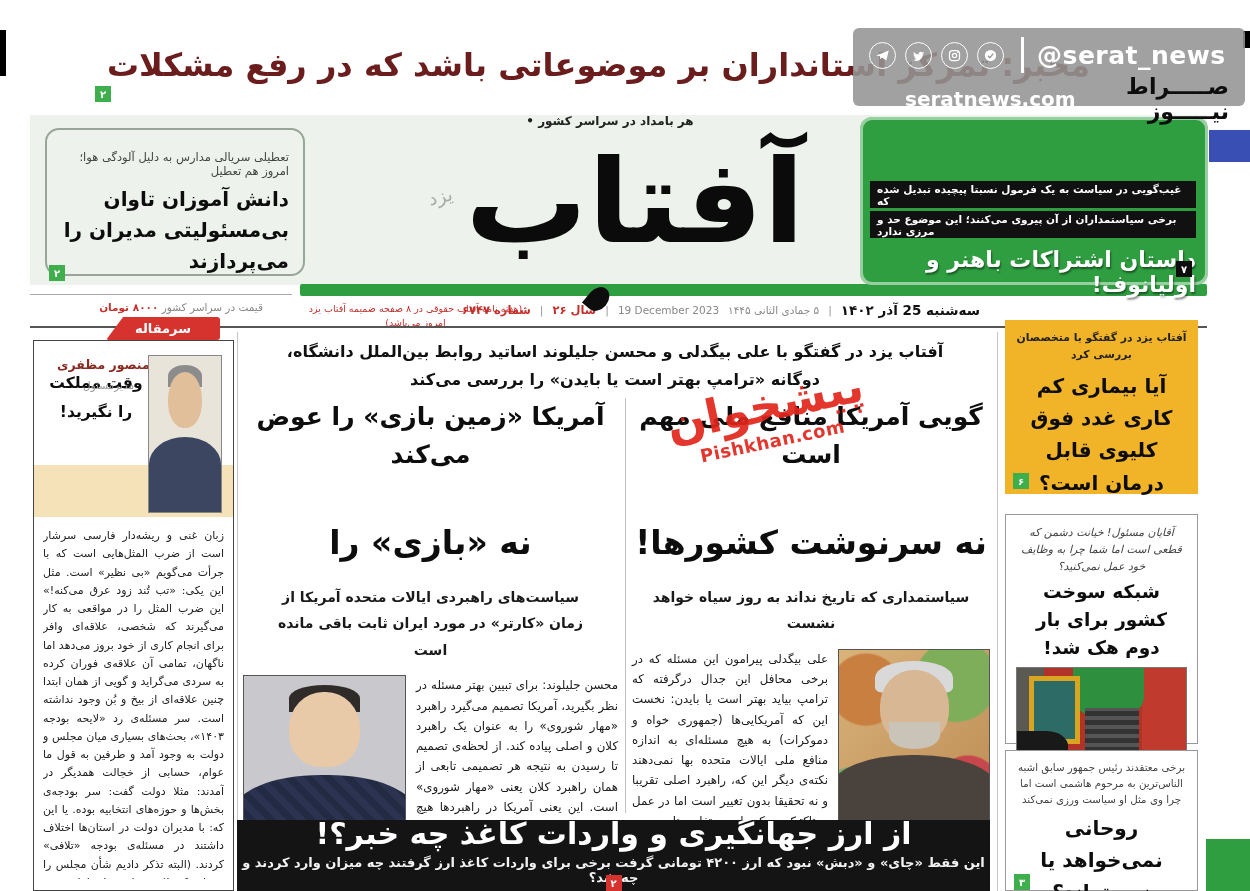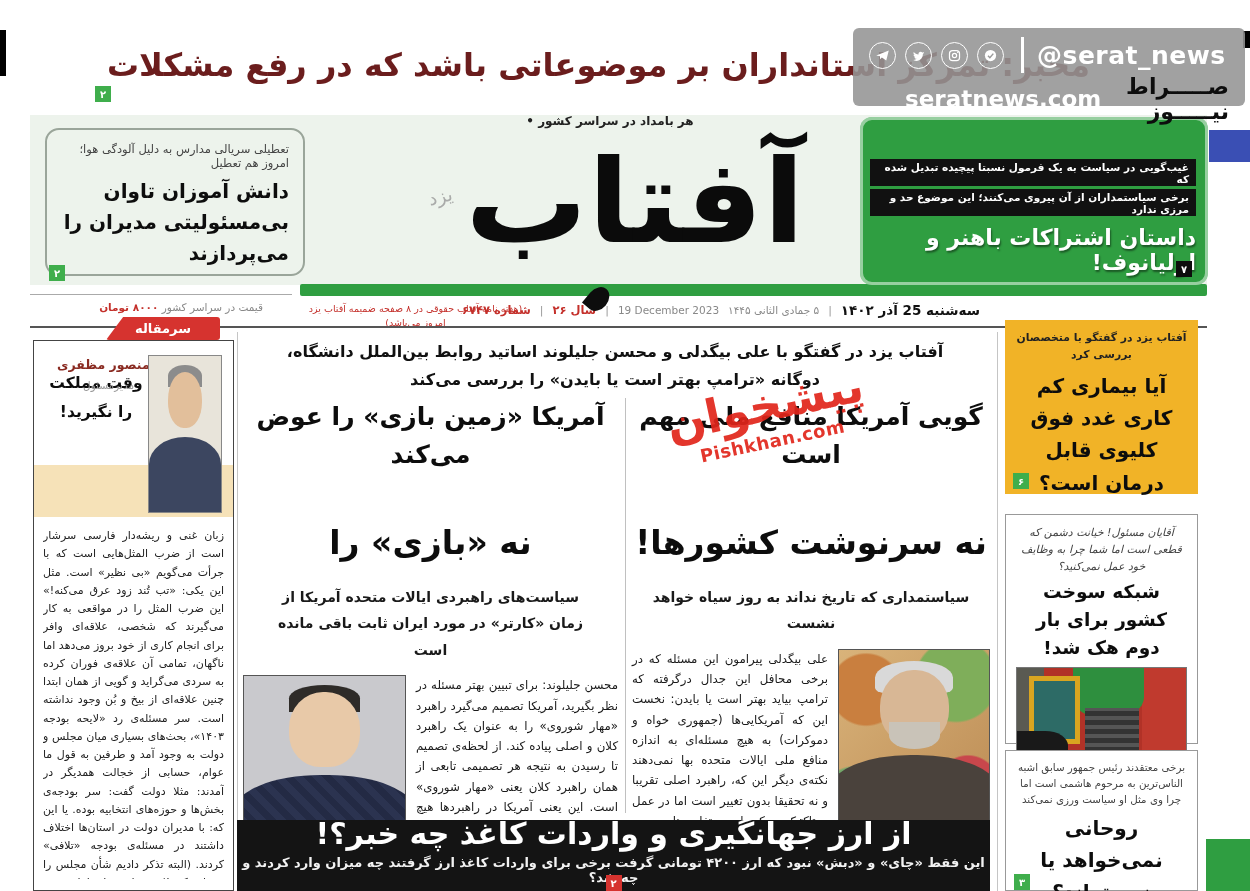--- a/index.html
+++ b/index.html
@@ -21,37 +21,37 @@
 
   
   .social-badge{position:absolute;left:853px;top:28px;width:392px;height:78px;z-index:2;
     background:rgba(148,148,148,.88);border-radius:6px;color:#fff;direction:ltr;}
   .badge-row1{display:flex;align-items:center;gap:9px;padding:9px 14px 0 16px;position:relative;z-index:4;}
   .circle-icon{width:27px;height:27px;border:1.6px solid #fff;border-radius:50%;display:flex;align-items:center;justify-content:center;flex:0 0 auto;}
   .circle-icon svg{display:block;}
   .badge-vbar{width:3px;height:36px;background:#fff;margin:0 4px 0 8px;}
   .badge-handle{font-size:25px;font-weight:bold;letter-spacing:.5px;}
   .badge-row2{display:flex;align-items:center;justify-content:space-between;padding:1px 16px 0 52px;position:relative;z-index:4;}
-  .badge-site{font-size:23px;font-weight:bold;}
+  .badge-site{font-size:20px;font-weight:bold;}
   .badge-brand{font-size:22px;font-weight:bold;color:#0d0d0d;direction:rtl;}
 
   
   .mast-band{position:absolute;left:30px;top:115px;width:1177px;height:170px;background:#edf3ec;}
   .green-strip{position:absolute;left:300px;top:284px;width:907px;height:12px;background:#2f9e41;border-radius:2px;}
   .mast-tagline{position:absolute;left:480px;top:114px;width:260px;text-align:center;font-size:12px;font-weight:bold;color:#222;}
   .aftab-logo{position:absolute;left:400px;top:118px;width:470px;height:168px;
     font-size:116px;font-weight:bold;color:#0b0b0b;text-align:center;line-height:168px;transform:scaleX(1.05);}
   .yazd-seal{position:absolute;left:428px;top:185px;font-size:19px;color:#9a9a9a;transform:rotate(-14deg);opacity:.8;}
   .school-box{position:absolute;left:45px;top:128px;width:260px;height:148px;border:2px solid #9aa59a;border-radius:14px;}
-  .school-kicker{padding:12px 14px 2px;font-size:11.5px;color:#444;text-align:right;}
+  .school-kicker{padding:20px 14px 2px;font-size:11.5px;color:#444;text-align:right;}
   .school-headline{padding:4px 14px;font-size:20px;font-weight:800;color:#0d0d0d;text-align:right;line-height:1.55;}
   .school-badge{position:absolute;left:2px;bottom:-7px;}
   .green-box{position:absolute;left:860px;top:117px;width:348px;height:168px;background:#2f9e41;border-radius:12px;
     box-shadow:inset 0 0 0 3px rgba(255,255,255,.5);}
-  .gb-kickers{padding:42px 12px 0 10px;text-align:right;}
+  .gb-kickers{padding:64px 12px 0 10px;text-align:left;}
   .gb-kickers span{display:inline-block;background:#111;color:#fff;padding:1.5px 7px;font-size:10.5px;font-weight:bold;margin-bottom:3px;}
   .gb-headline{padding:6px 12px 0;font-size:22px;font-weight:bold;color:#fff;text-align:right;text-shadow:1px 2px 2px rgba(0,0,0,.45);}
   .gb-badge{position:absolute;right:16px;bottom:8px;}
   .blue-rect{position:absolute;left:1209px;top:130px;width:41px;height:32px;background:#3a4fb4;}
 
   
   .rule-left{position:absolute;left:30px;top:294px;width:262px;height:1px;background:#aaa;}
   .dateline{position:absolute;left:300px;top:298px;width:680px;height:24px;display:flex;align-items:center;gap:9px;direction:rtl;}
   .dl-fa{font-size:13.5px;font-weight:bold;color:#111;}
   .dl-sep{color:#999;font-size:11px;}

